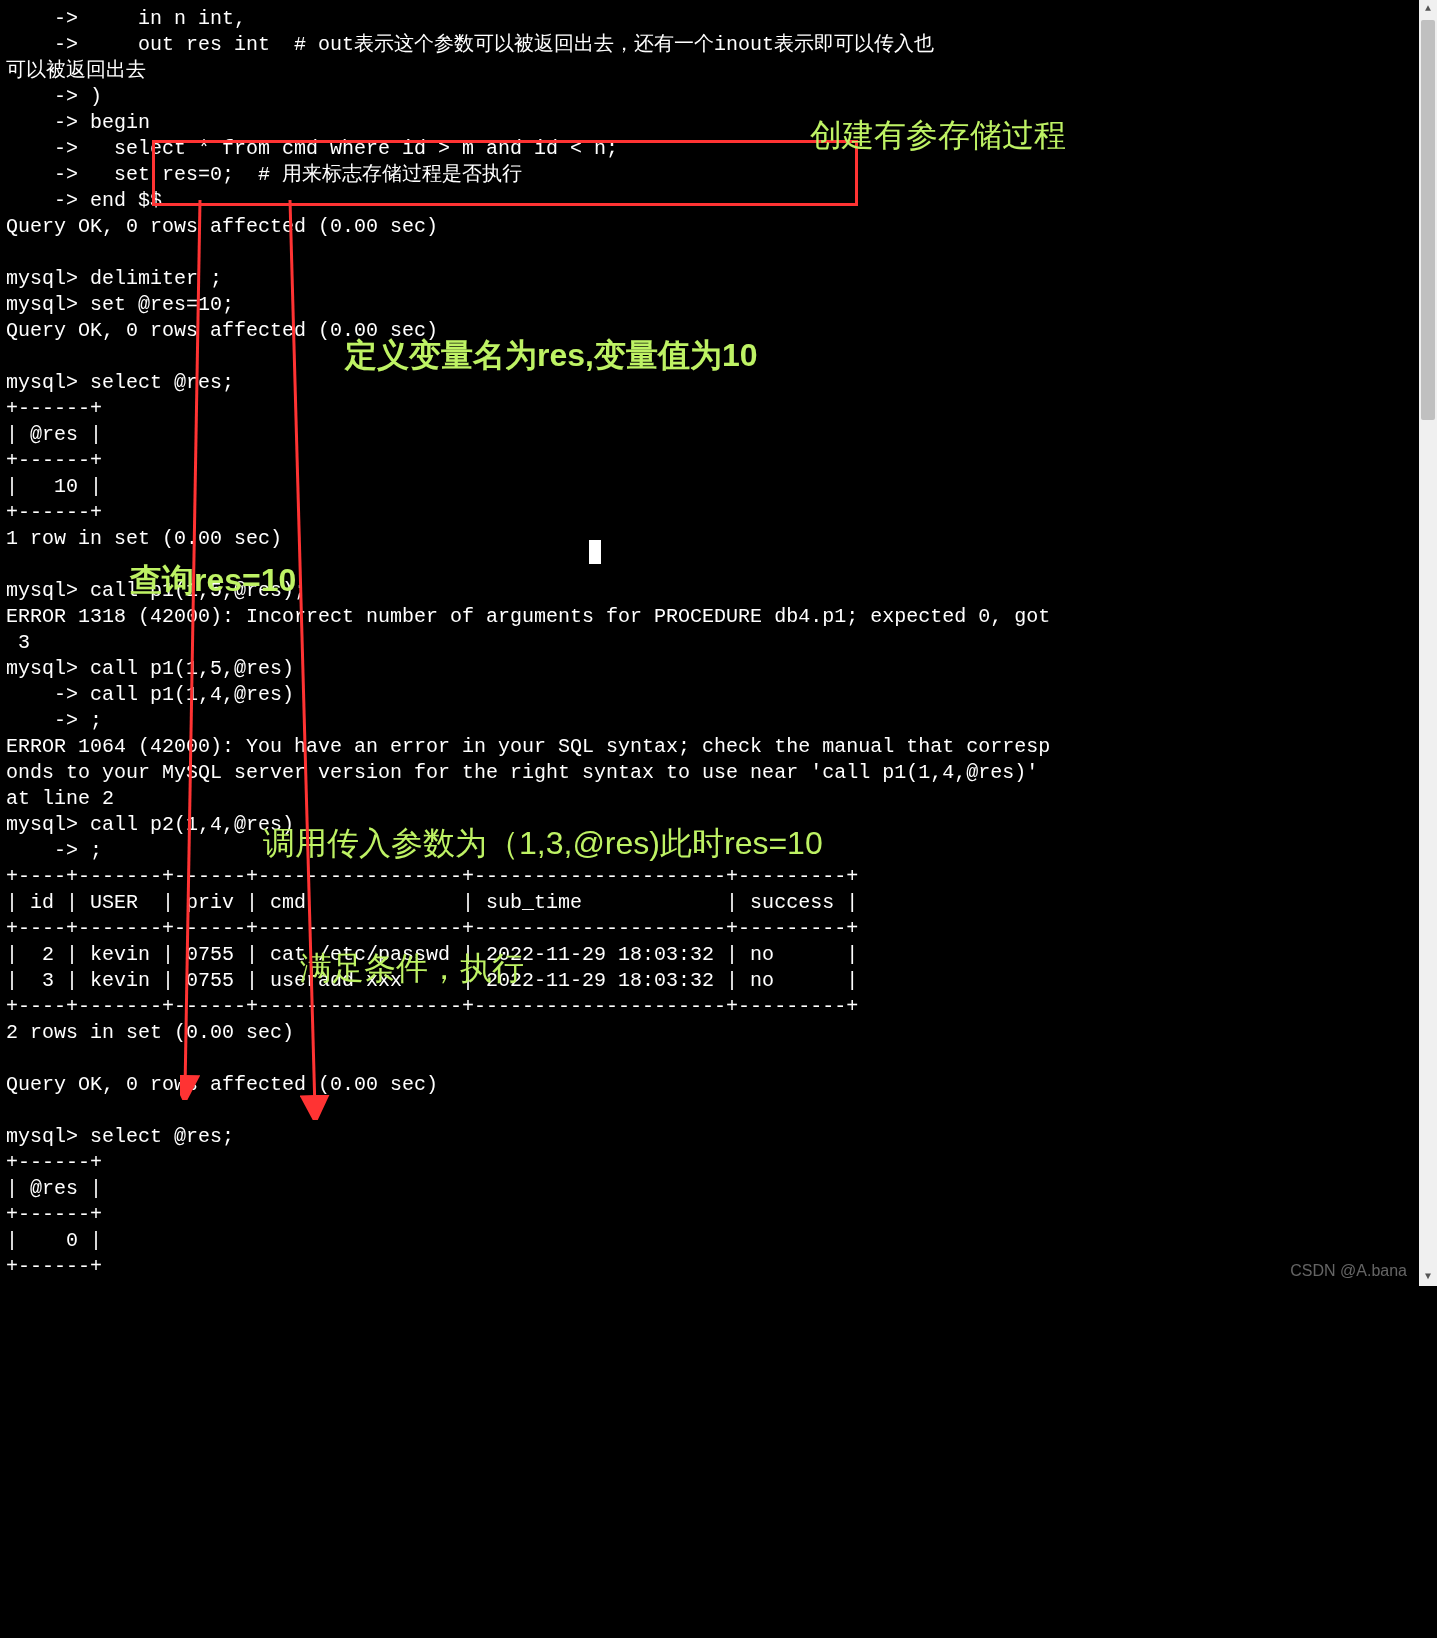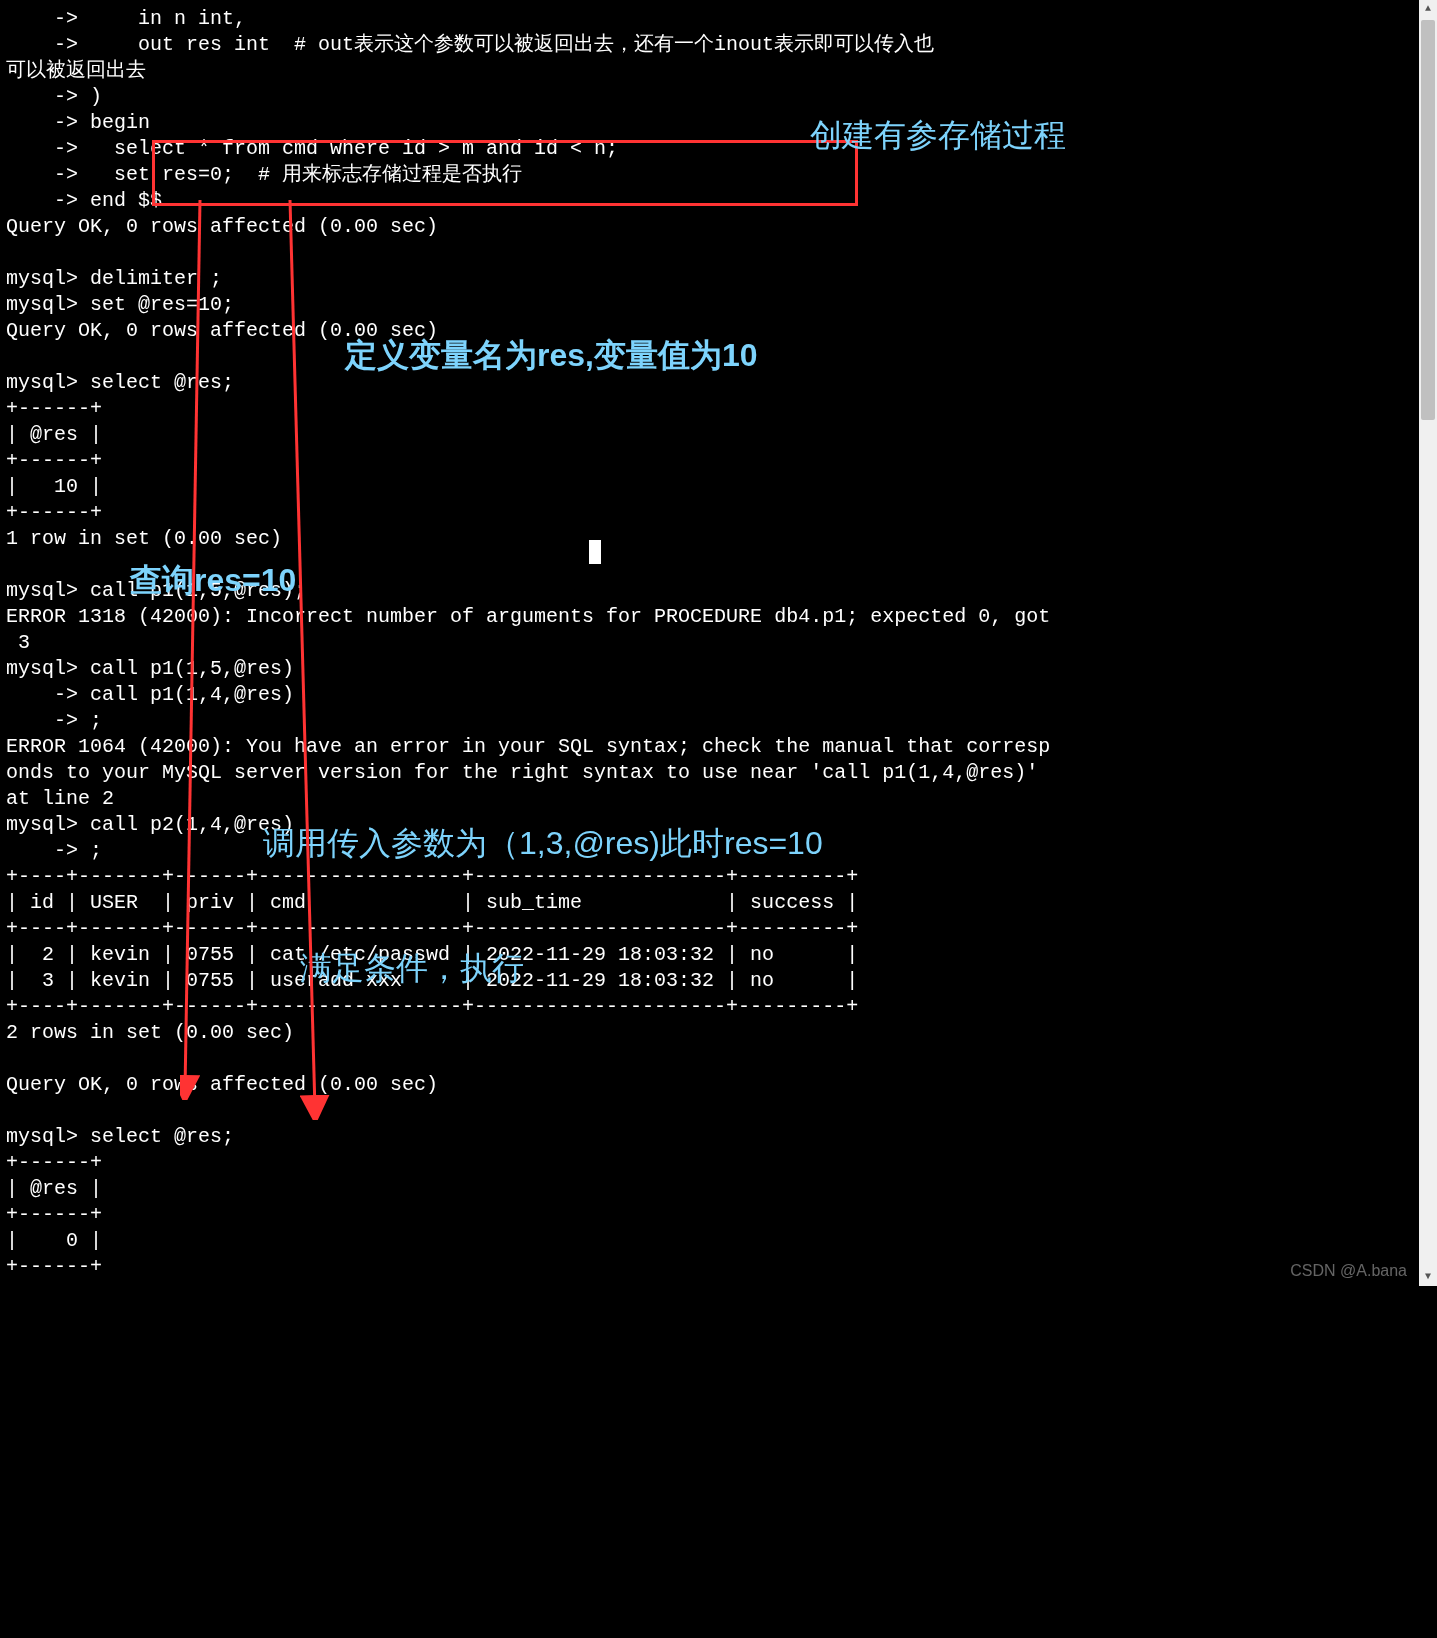--- a/index.html
+++ b/index.html
@@ -13,21 +13,21 @@
     width: 1437px;
     position: relative;
     overflow: hidden;
   }
   .terminal {
     white-space: pre;
     padding: 6px;
   }
   .annotation {
     position: absolute;
-    color: #7dd3fc;
+    color: #bef264;
     font-family: "Microsoft YaHei", sans-serif;
     font-size: 32px;
     font-weight: 500;
     pointer-events: none;
   }
   .red-box {
     position: absolute;
     border: 3px solid #ff3333;
     pointer-events: none;
   }

